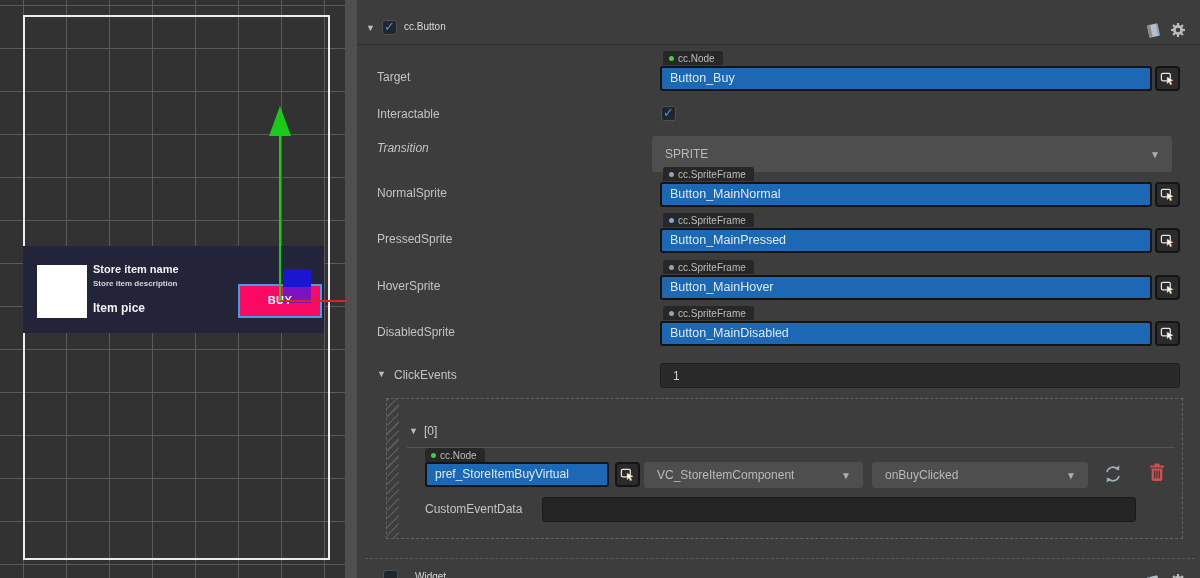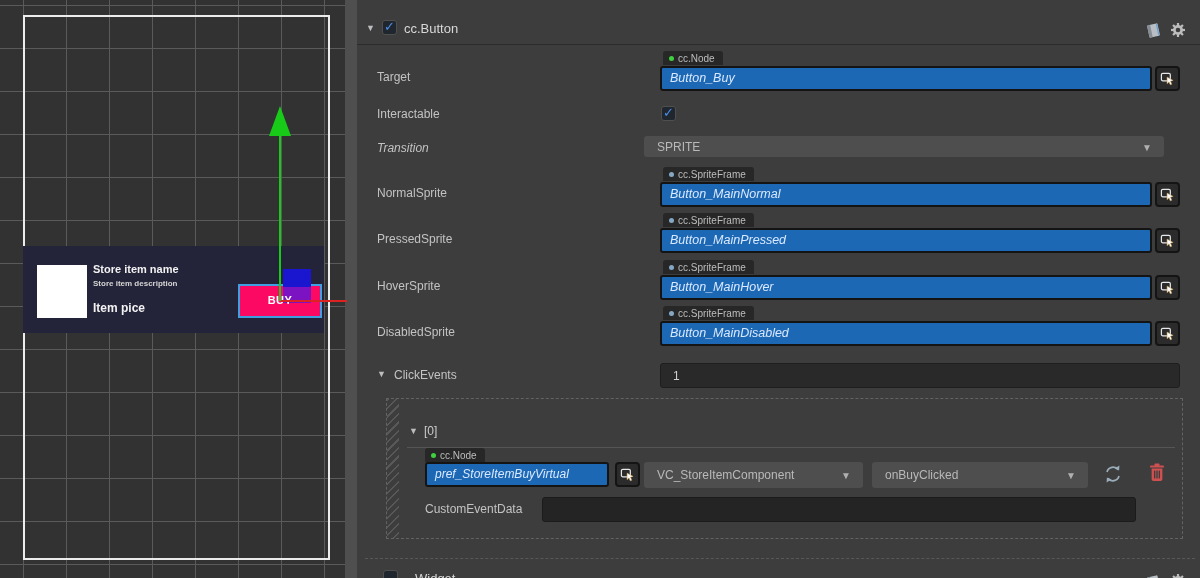--- a/index.html
+++ b/index.html
@@ -32,31 +32,31 @@
 
   .splitter { position:absolute; left:345px; top:0; width:12px; height:578px; background:#4f4f4f; }
 
   
   .inspector { position:absolute; left:357px; top:0; width:843px; height:578px; background:#3d3d3d; overflow:hidden; }
   .comp-header { position:absolute; left:0; top:0; width:843px; height:45px; border-bottom:1px solid #2c2c2c; }
   .collapse { position:absolute; font-size:9px; color:#bdbdbd; cursor:default; }
   .collapse::after { content:"▼"; }
   .checkbox { position:absolute; width:15px; height:15px; background:#20262e; border:1px solid #4f4f4f; border-radius:3px; }
   .checkbox.checked::after { content:"✓"; position:absolute; left:1px; top:-2px; font-size:13px; font-weight:bold; color:#4a8de8; }
-  .comp-title { position:absolute; left:47px; top:21px; font-size:13px; color:#d8d8d8; }
+  .comp-title { position:absolute; left:47px; top:21px; font-size:10px; color:#d8d8d8; }
   .hicon { position:absolute; width:17px; height:17px; }
 
   .lbl { position:absolute; left:20px; font-size:12px; color:#c3c3c3; white-space:nowrap; }
 
   .tag { position:absolute; display:inline-flex; align-items:center; gap:4px; background:#272727; border-radius:3px 3px 0 0; padding:2px 8px 1px 6px; font-size:10px; color:#bdbdbd; z-index:2; }
   .dot { width:5px; height:5px; border-radius:50%; }
   .dot.node { background:#3fcf3f; }
   .dot.sprite { background:#86a7c4; }
 
-  .afield { position:absolute; display:flex; gap:3px; height:25px;font-style:italic; }
+  .afield { position:absolute; display:flex; gap:3px; height:25px; }
   .aval { flex:1; background:#1d68b5; border:2px solid #141414; border-radius:3px; color:#d9e9ff; font-size:12.5px; line-height:20px; padding:0 8px; overflow:hidden; white-space:nowrap; }
   .picker { width:25px; background:#2b2b2b; border:2px solid #141414; border-radius:4px; display:flex; align-items:center; justify-content:center; flex:none; }
 
   .dropdown { position:absolute; background:#4e4e4e; border-radius:3px; color:#b9b9b9; font-size:12px; display:flex; align-items:center; padding:0 12px 0 13px; }
   .dd-arrow { margin-left:auto; }
   .dd-arrow::after { content:"▼"; font-size:10px; color:#b0b0b0; }
 
   .numfield { position:absolute; background:#292929; border:1px solid #1e1e1e; border-radius:3px; color:#d0d0d0; font-size:12px; padding-left:12px; display:flex; align-items:center; }
 
   .event-box { position:absolute; left:29px; top:398px; width:797px; height:141px; border:1px dashed #636363; }
@@ -138,21 +138,21 @@
             <rect x="1.5" y="2.5" width="9.5" height="8" rx="1.5" fill="none" stroke="#e8e8e8" stroke-width="1.3"></rect>
             <path d="M7.5 6.5 L14 10 L11.2 10.8 L12.6 14 L10.9 14.7 L9.6 11.6 L7.5 13.5 Z" fill="#ffffff" stroke="#c89b56" stroke-width="0.6"></path>
           </svg>
       </div>
     </div>
 
     <div class="lbl" style="top:107px;">Interactable</div>
     <span class="checkbox checked" style="left:304px; top:106px;"></span>
 
     <div class="lbl" style="top:141px;font-style:italic;">Transition</div>
-    <div class="dropdown" style="left:287px; top:136px; width:520px; height:21px;">
+    <div class="dropdown" style="left:295px; top:136px; width:520px; height:36px;">
       <span>SPRITE</span>
       <span class="dd-arrow"></span>
     </div>
 
     <div class="lbl" style="top:186px;">NormalSprite</div>
     <div class="tag" style="left:306px; top:167px;">
       <span class="dot sprite"></span>
       <span>cc.SpriteFrame</span>
     </div>
     <div class="afield" style="left:303px; top:182px; width:520px;">

